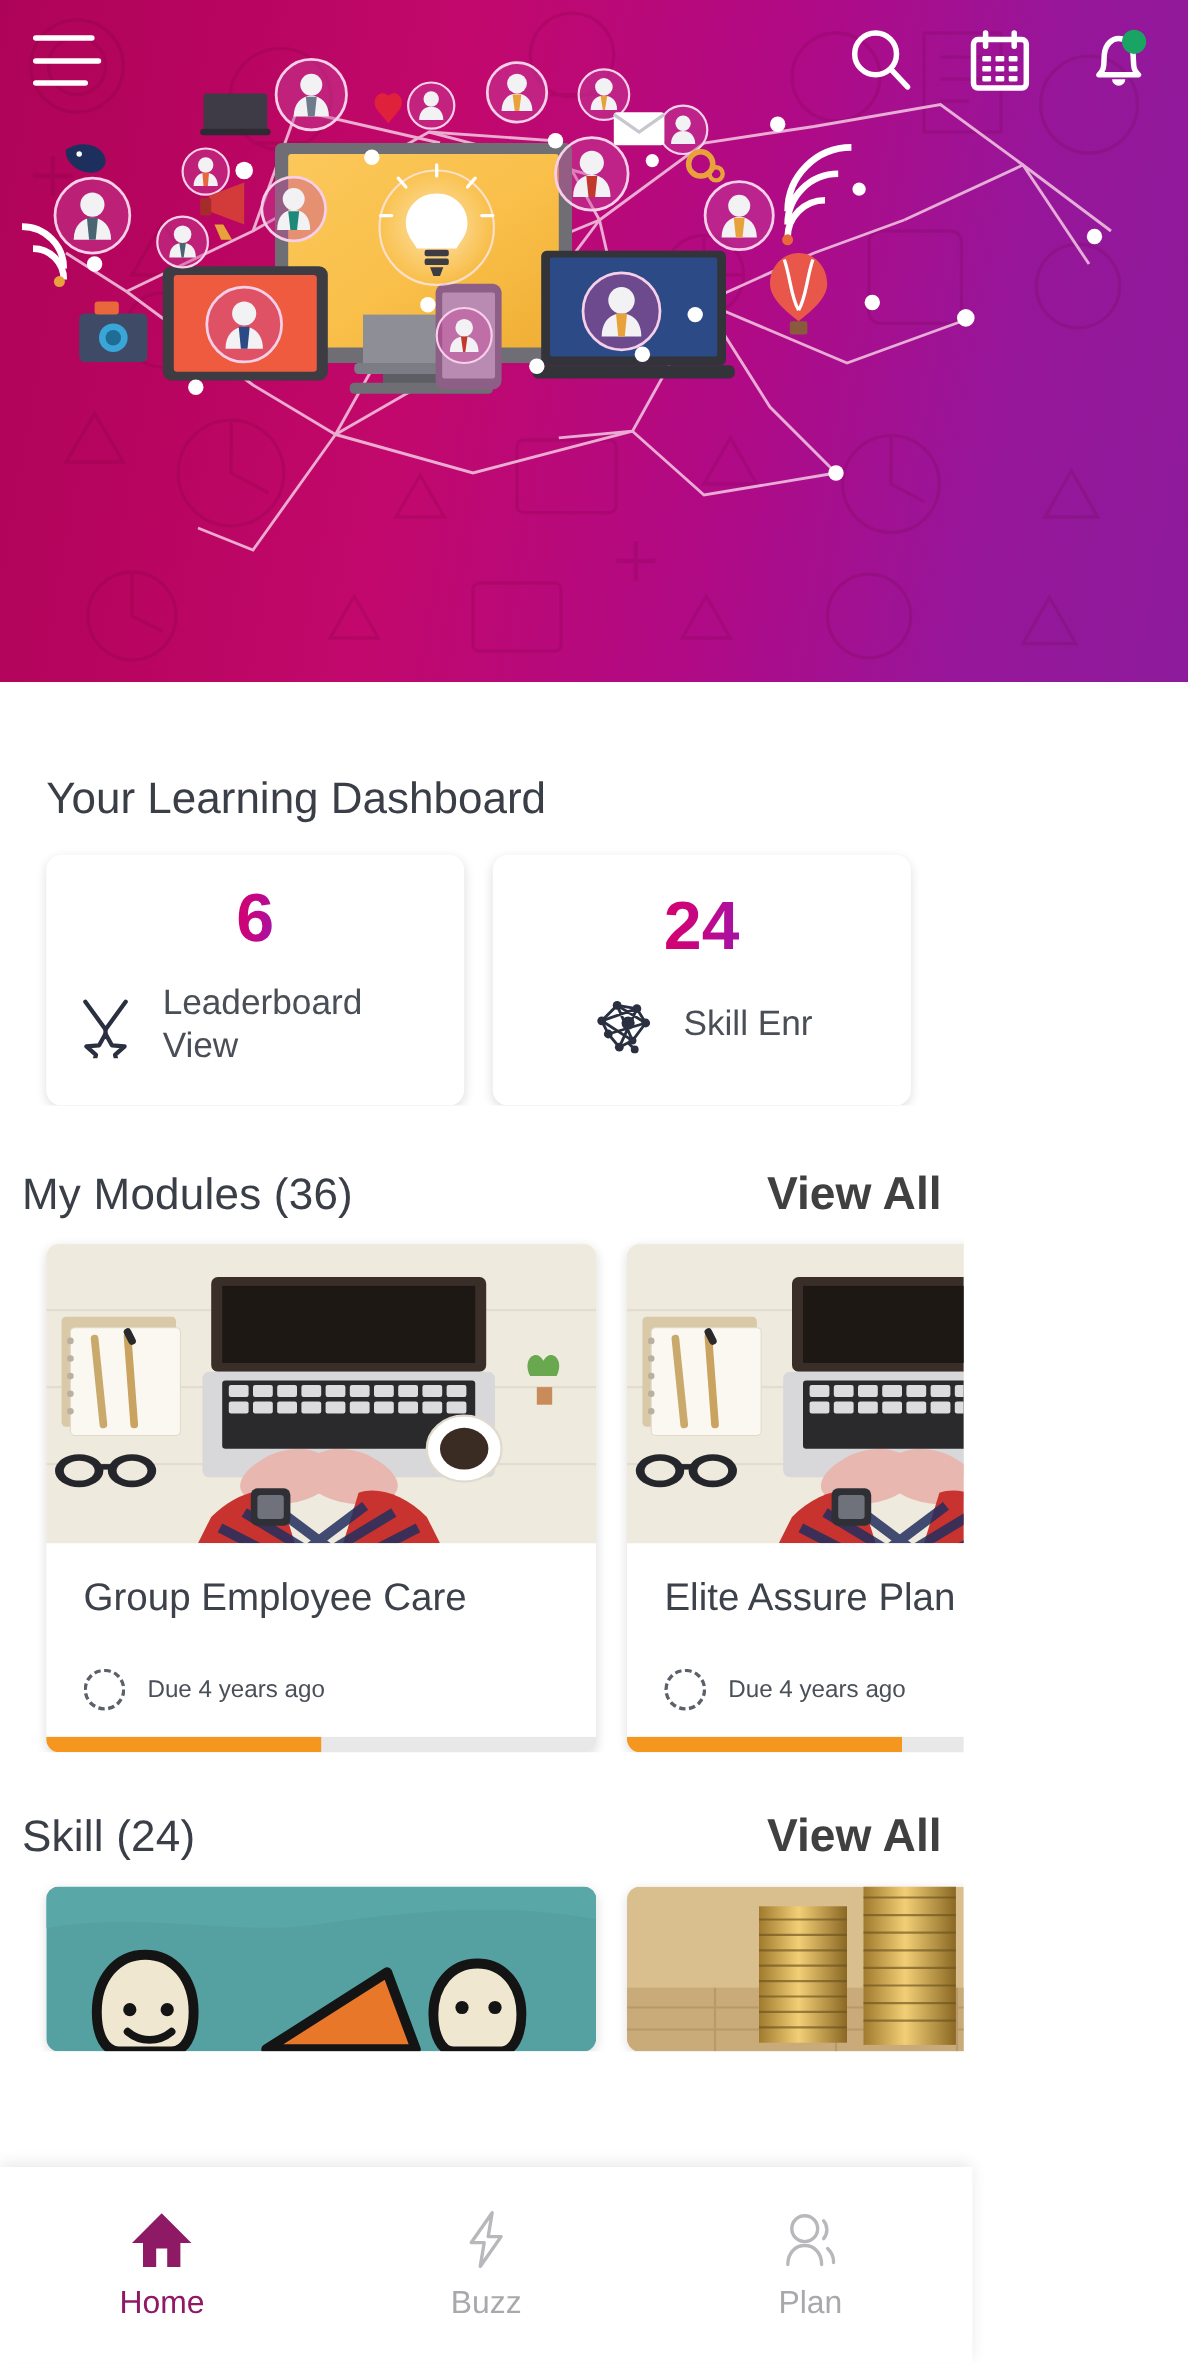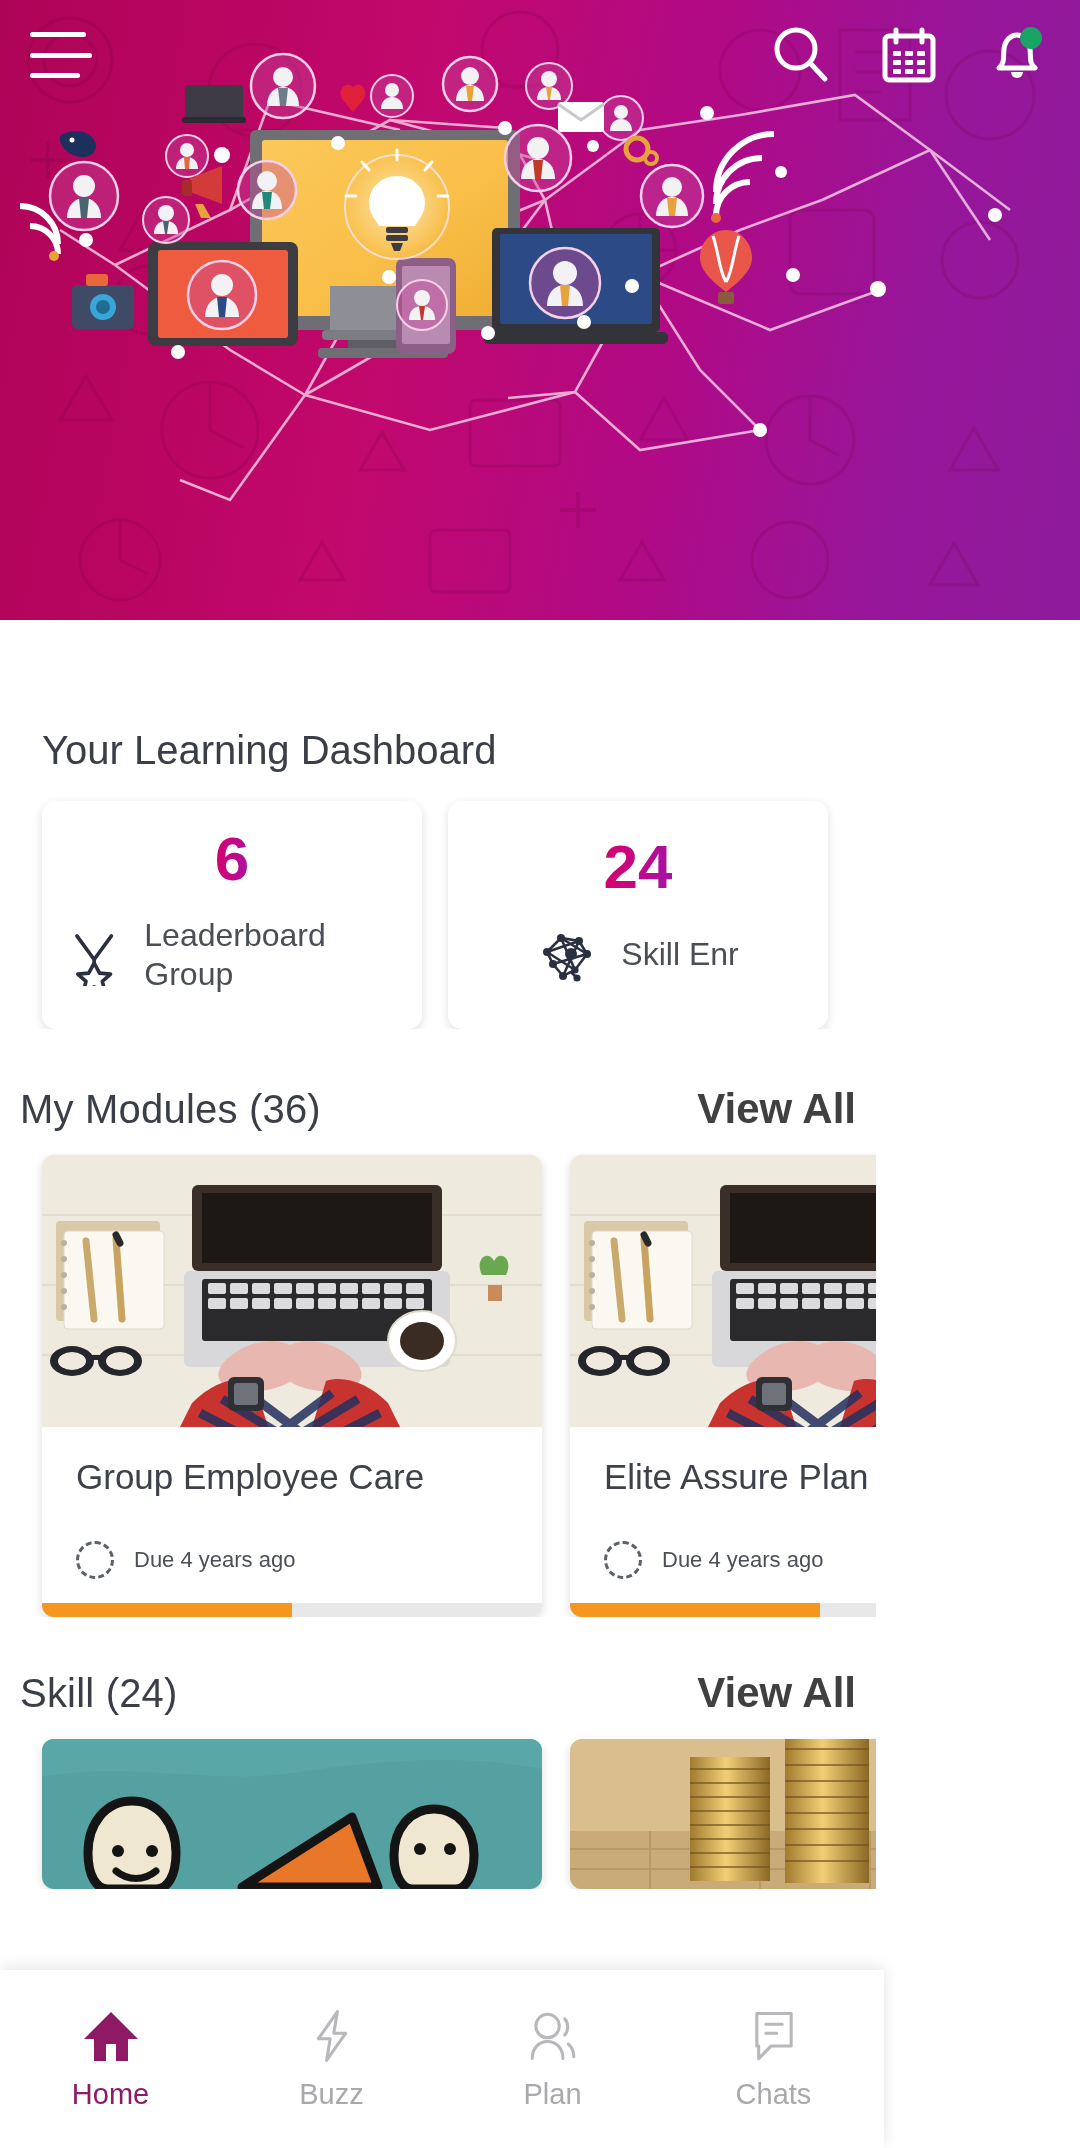--- a/index.html
+++ b/index.html
@@ -28,21 +28,21 @@
   .hamburger { margin-left:30px; width:60px; height:46px;
     display:flex; flex-direction:column; justify-content:space-between; }
   .hamburger i { display:block; height:5px; background:#fff; border-radius:3px; }
   .hamburger i:nth-child(1){ width:56px; }
   .hamburger i:nth-child(2){ width:62px; }
   .hamburger i:nth-child(3){ width:50px; }
   .top-actions { margin-left:auto; margin-right:32px; display:flex; align-items:center; gap:46px; }
   .ticon { width:62px; height:62px; position:relative; }
 
   
-  .content { position:absolute; left:0; top:620px; width:876px; }
+  .content { position:absolute; left:0; top:596px; width:876px; }
 
   .section-head {
     display:flex; align-items:baseline; justify-content:space-between;
     padding:0 20px;
   }
   .sec-title { font-size:40px; color:#3a3f47; font-weight:400; letter-spacing:.2px; }
   .view-all { font-size:42px; color:#404040; font-weight:700; }
 
   .dash-title { font-size:40px; color:#3a3f47; padding:0 42px; }
 
@@ -438,21 +438,21 @@
 
 
     <div class="stat-card">
       <div class="stat-num">6</div>
       <div class="stat-row">
         <svg width="62" height="62" viewBox="0 0 62 62">
           <path d="M12 10l19 26M50 10L31 36" fill="none" stroke="#2b3040" stroke-width="4" stroke-linecap="round"></path>
           <path d="M31 36v8" stroke="#2b3040" stroke-width="4"></path>
           <path d="M31 40l6 11 12 1-9 8 3 12-12-6-12 6 3-12-9-8 12-1z" fill="none" stroke="#2b3040" stroke-width="4" stroke-linejoin="round"></path>
         </svg>
-        <div class="stat-label">Leaderboard Group</div>
+        <div class="stat-label">Leaderboard View</div>
       </div>
     </div>
 
     <div class="stat-card">
       <div class="stat-num">24</div>
       <div class="stat-row">
         <svg width="62" height="62" viewBox="0 0 62 62">
           <g stroke="#2b3040" stroke-width="2.6" fill="none">
             <path d="M10 28L24 14 42 17 50 30 38 46 26 52 16 40z"></path>
             <path d="M10 28L38 46M24 14L38 46M42 17L26 52M50 30L16 40M24 14L50 30M10 28L42 17"></path>
@@ -755,20 +755,13 @@
   <div class="nav-item">
     <svg width="62" height="56" viewBox="0 0 62 62">
       <circle cx="25" cy="20" r="13" fill="none" stroke="#b8b8bc" stroke-width="3.4"></circle>
       <path d="M8 56c0-12 8-19 17-19s17 7 17 19" fill="none" stroke="#b8b8bc" stroke-width="3.4" stroke-linecap="round"></path>
       <path d="M44 12a14 14 0 0 1 0 18" fill="none" stroke="#b8b8bc" stroke-width="3.4" stroke-linecap="round"></path>
       <path d="M48 40a18 18 0 0 1 6 14" fill="none" stroke="#b8b8bc" stroke-width="3.4" stroke-linecap="round"></path>
     </svg>
     <div class="nav-label">Plan</div>
   </div>
 
-  <div class="nav-item">
-    <svg width="62" height="56" viewBox="0 0 62 62">
-      <path d="M12 6h38v36H28L14 56V42h-2z" fill="none" stroke="#b8b8bc" stroke-width="3.4" stroke-linejoin="round"></path>
-      <path d="M22 18h18M22 28h12" stroke="#b8b8bc" stroke-width="3.4" stroke-linecap="round"></path>
-    </svg>
-    <div class="nav-label">Chats</div>
-  </div>
 </div>
 
 </body></html>

